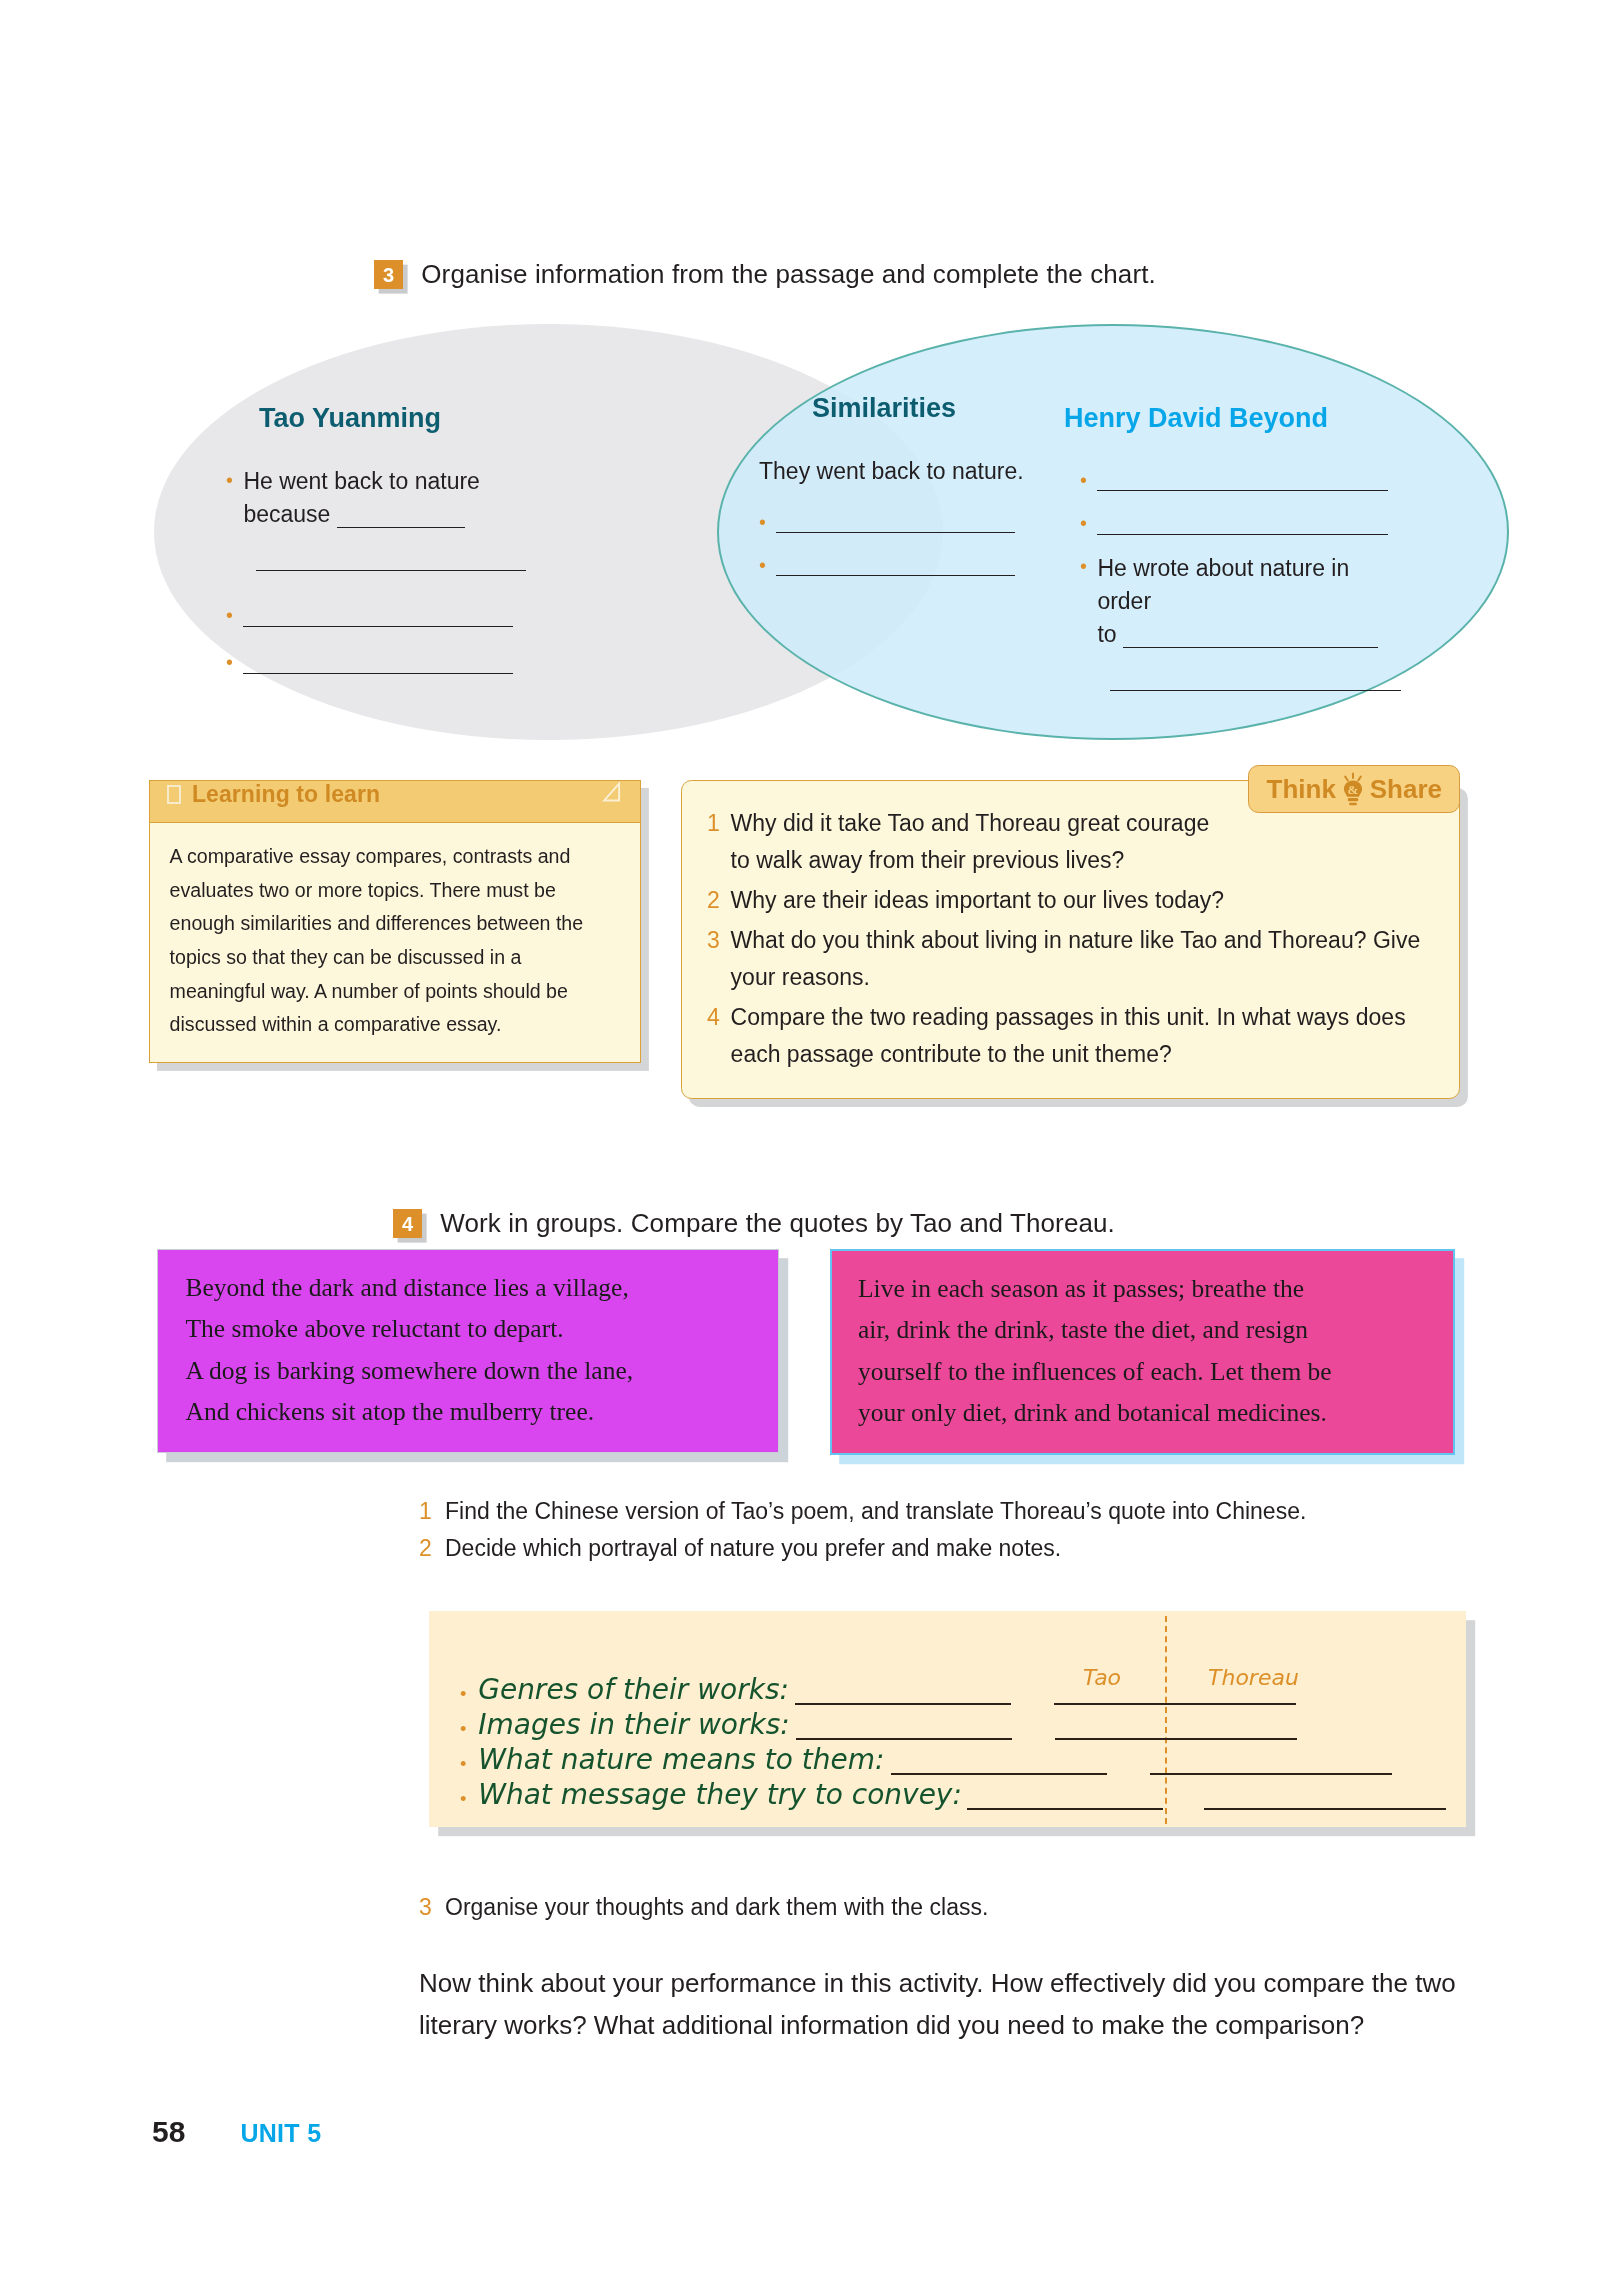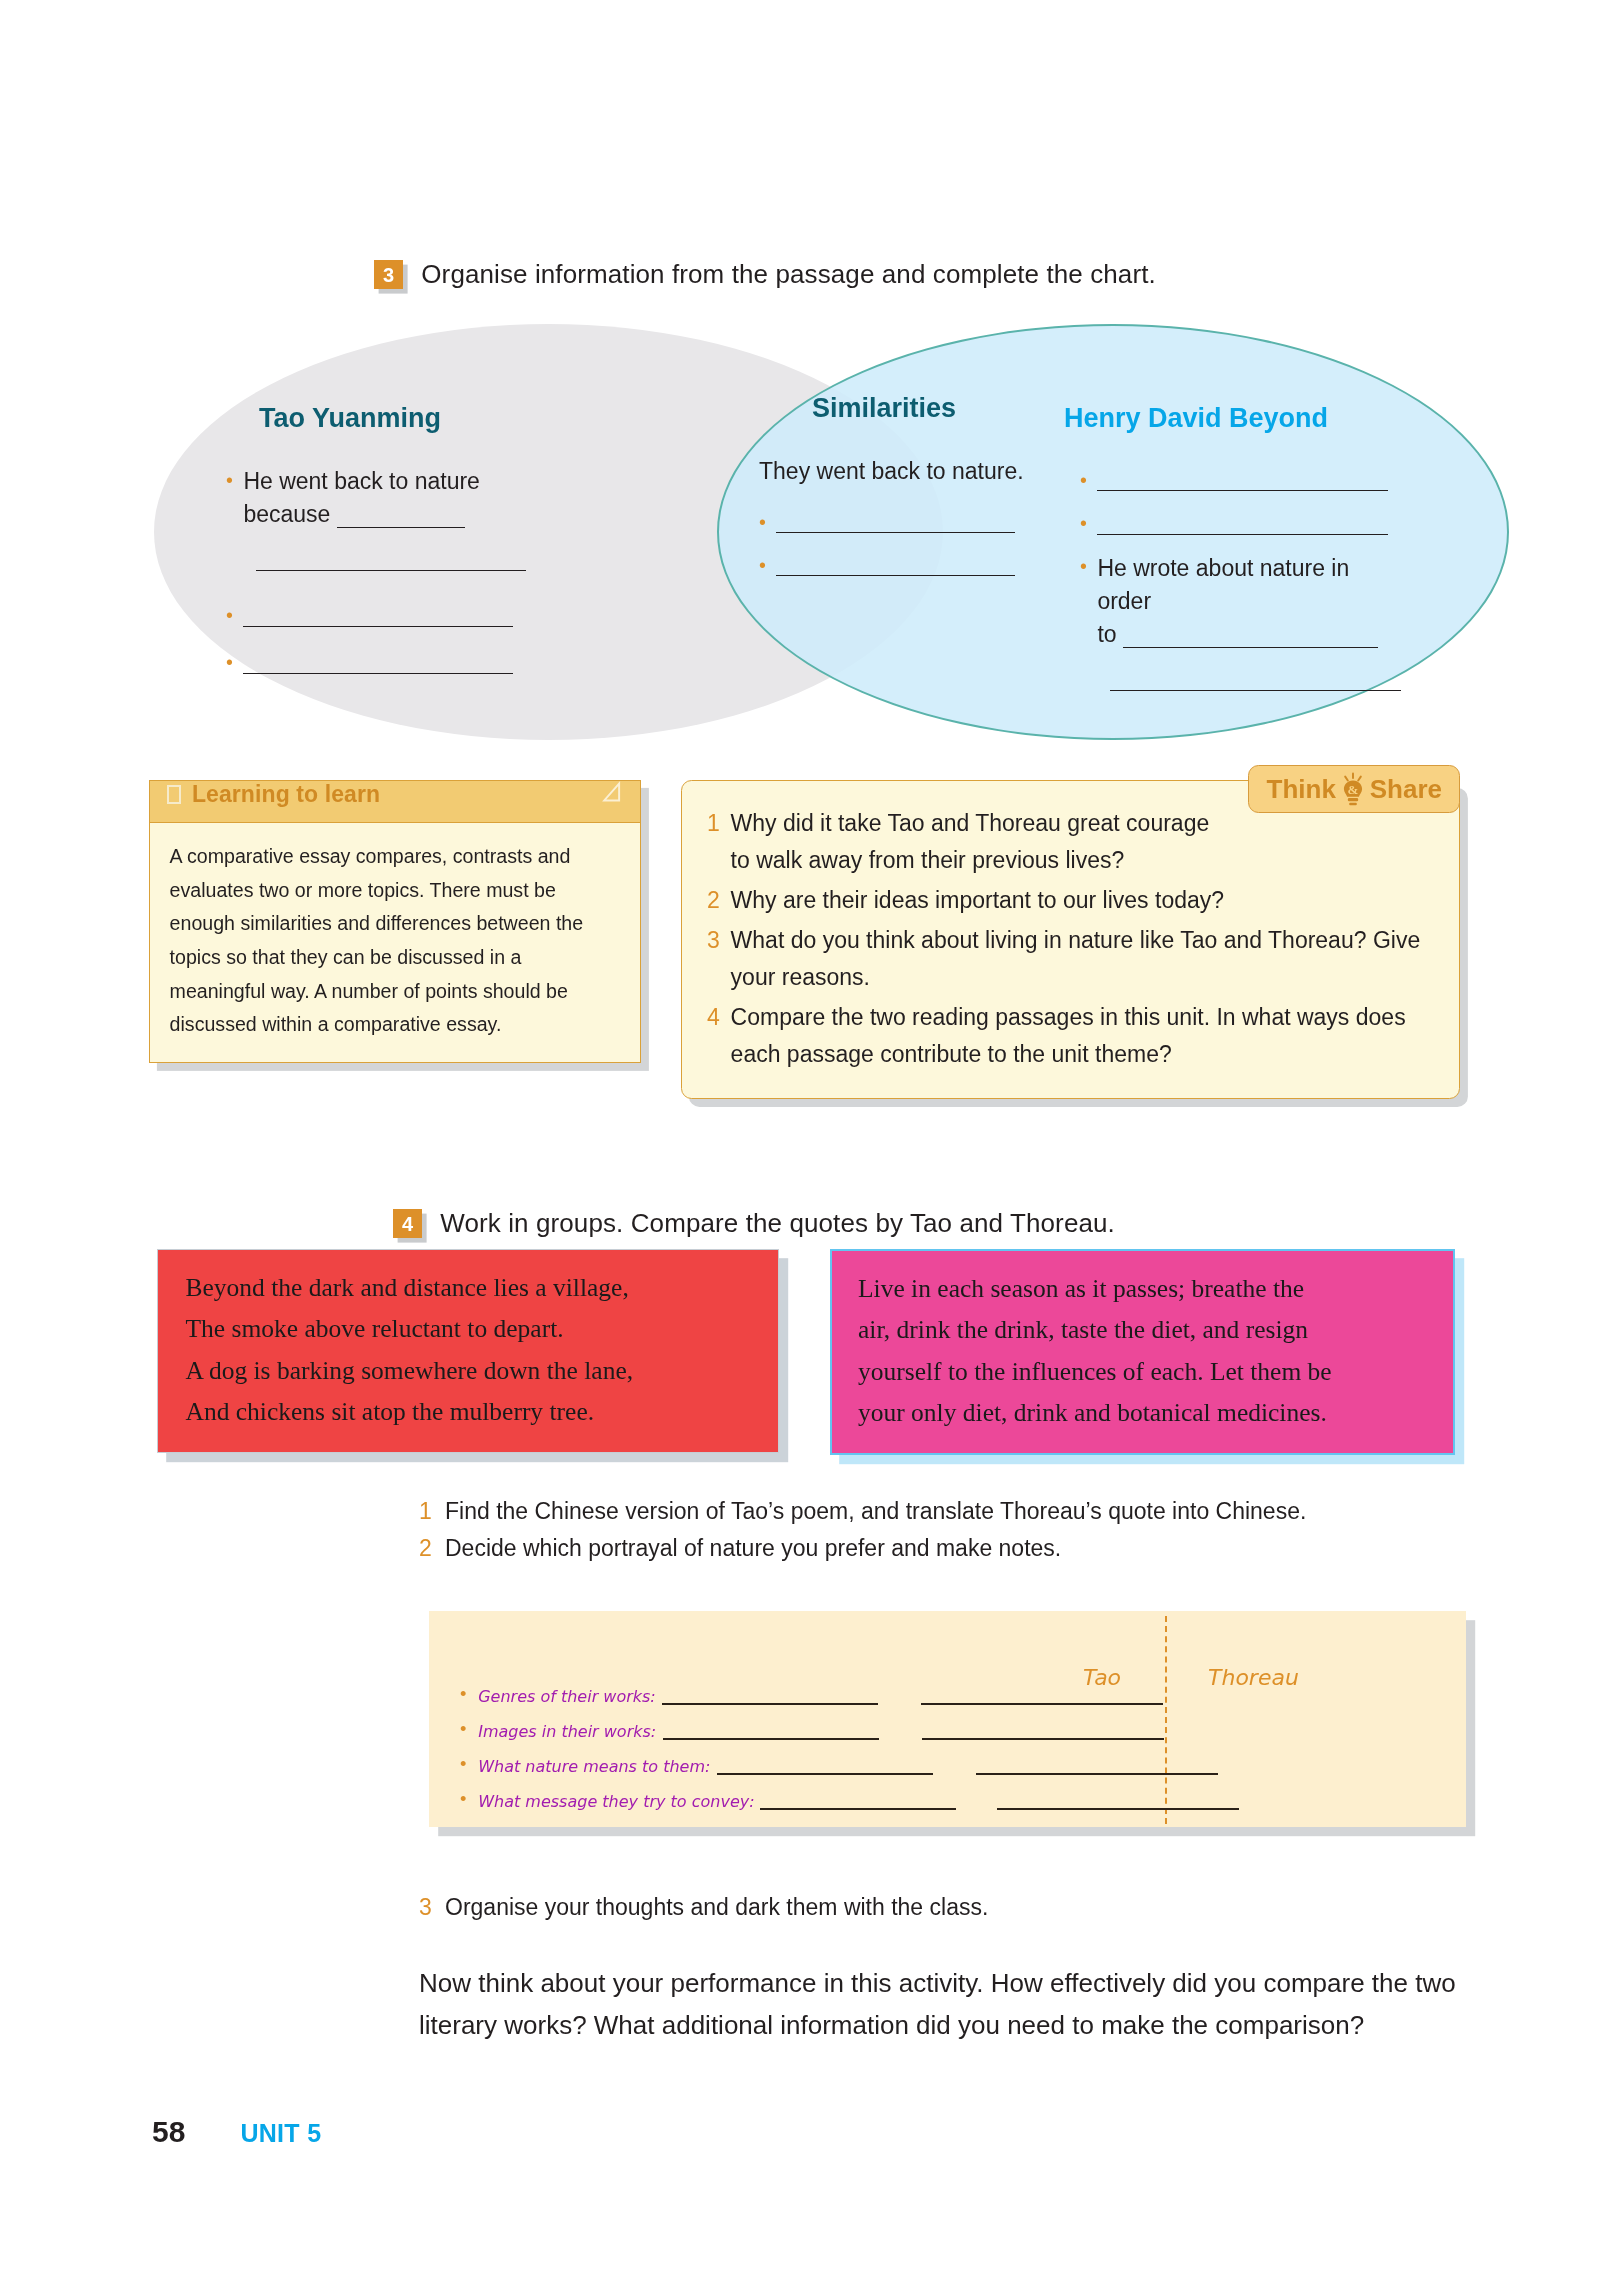--- a/index.html
+++ b/index.html
@@ -127,21 +127,21 @@
   .ts-num{
     color:#dd9029;font-size:23px;font-weight:normal;
     width:23.6px;flex:0 0 auto;line-height:1.62;
   }
   .ts-txt{font-size:23px;color:#231f20;line-height:1.62;}
   .ts-item.first .ts-txt{max-width:497px;}
 
   
   .quote-left{
     position:absolute;left:157px;top:1249px;width:622px;
-    background:#ef4444;border:1.3px solid #c6cdd4;
+    background:#d946ef;border:1.3px solid #c6cdd4;
     box-shadow:9.2px 9.2px 0 #ccd3d9;
     box-sizing:border-box;padding:17px 22px 19.6px 27.5px;
   }
   .quote-right{
     position:absolute;left:830px;top:1249px;width:625px;
     background:#ec4899;border:2px solid #62c5f0;
     box-shadow:9.2px 9.2px 0 #bfe7f9;
     box-sizing:border-box;padding:17px 22px 19.6px 26px;
   }
   .quote-line{
@@ -175,21 +175,21 @@
   .nh-thor{left:779px;}
   .notes-rows{position:absolute;left:31px;top:63px;right:13px;}
   .note-row{display:flex;align-items:flex-end;height:35px;}
   .note-bullet{
     color:#dd9029;font-size:18.3px;line-height:1;margin-right:11.8px;
     flex:0 0 auto;padding-bottom:5.9px;
   }
   .note-bullet::before{content:"\2022";}
   .note-label{
     font-family:"DejaVu Sans", sans-serif;
-    font-size:16px;font-style:italic;color:#a21caf;
+    font-size:28px;font-style:italic;color:#14532d;
     white-space:nowrap;padding-bottom:2.6px;
   }
   .note-line{
     border-bottom:2px solid #2b2118;
     height:0.7px;margin-left:6.5px;margin-bottom:3.9px;
   }
   .nl-tao{width:216px;}
   .nl-thor{width:242px;margin-left:43px;}
 
   

